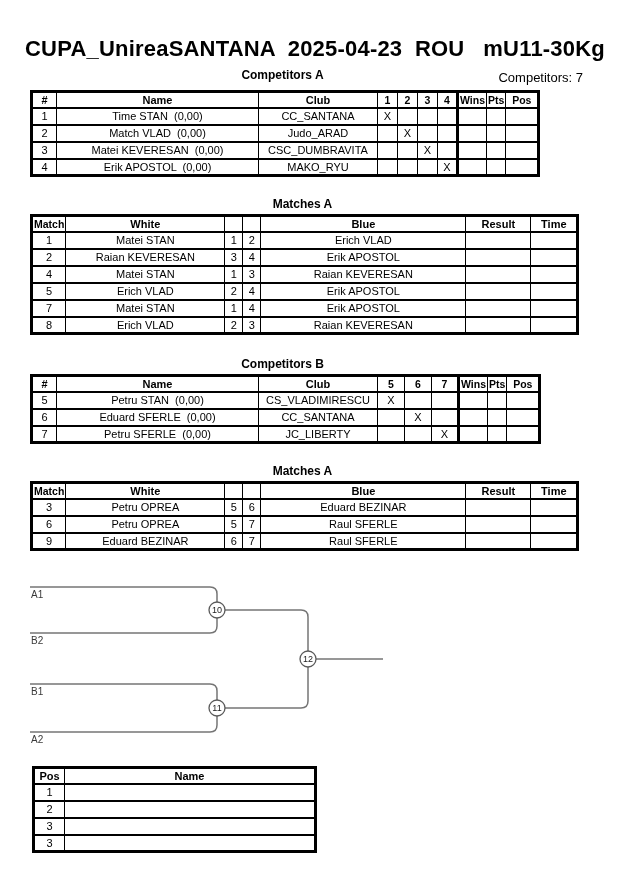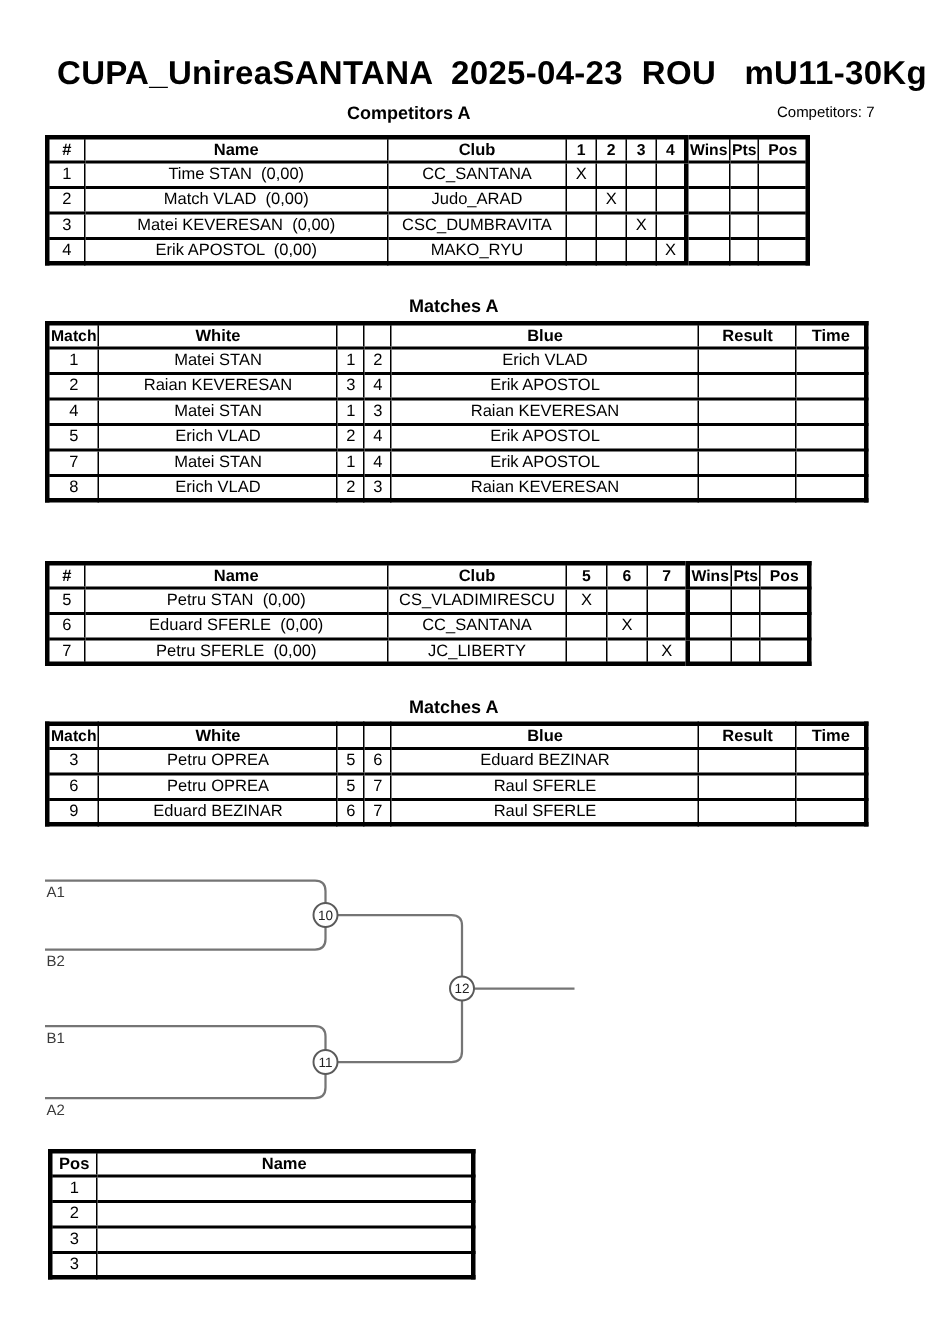--- a/index.html
+++ b/index.html
@@ -6,32 +6,32 @@
   html,body { background:#ffffff; }
   body {
     width:630px; height:891px;
     font-family:"Liberation Sans", sans-serif;
     color:#000; position:relative;
   }
   .page { position:relative; width:630px; height:891px; overflow:hidden; }
   .abs { position:absolute; }
 
   .main-title {
-    top:36px; left:0; width:554px; text-align:center;
-    font-size:22px; font-weight:bold; white-space:pre; letter-spacing:0.2px;padding-left:38px;
+    top:36px; left:0; width:630px; text-align:center;
+    font-size:22px; font-weight:bold; white-space:pre; letter-spacing:0.2px;
   }
   .caption {
     font-size:12px; font-weight:bold; text-align:center; white-space:pre;
   }
-  .cap-a   { top:68px;  left:20px; width:505px;text-align:center; }
+  .cap-a   { top:68px;  left:30px; width:505px;text-align:center; }
   .cap-m1  { top:197px; left:30px; width:545px; }
   .cap-b   { top:357px; left:30px; width:505px; }
   .cap-m2  { top:464px; left:30px; width:545px; }
   .cap-res { top:748px; left:32px; width:282px; }
-  .comp-count { top:70px; right:47px; font-size:10px; }
+  .comp-count { top:70px; right:47px; font-size:13px; }
 
   table.sheet {
     border-collapse:collapse; table-layout:fixed;
     border:3px solid #000;
   }
   .sheet th, .sheet td {
     border-left:1px solid #000; border-right:1px solid #000;
     border-top:2px solid #000; border-bottom:2px solid #000;
     font-size:11px; overflow:hidden; white-space:pre;
     padding:0 4px; text-align:center; vertical-align:middle;
@@ -213,20 +213,21 @@
       <td class="cell-left">Erich VLAD</td>
       <td>2</td>
       <td>3</td>
       <td class="cell-left">Raian KEVERESAN</td>
       <td></td>
       <td></td>
     </tr>
   </tbody>
     </table>
 
+  <div class="abs caption cap-b">Competitors B</div>
 
   <table class="abs sheet t-comp-b">
     <colgroup>
       <col style="width:25px">
         <col style="width:202px">
         <col style="width:119px">
       <col style="width:27px">
         <col style="width:27px">
         <col style="width:27px">
       <col style="width:26px">

